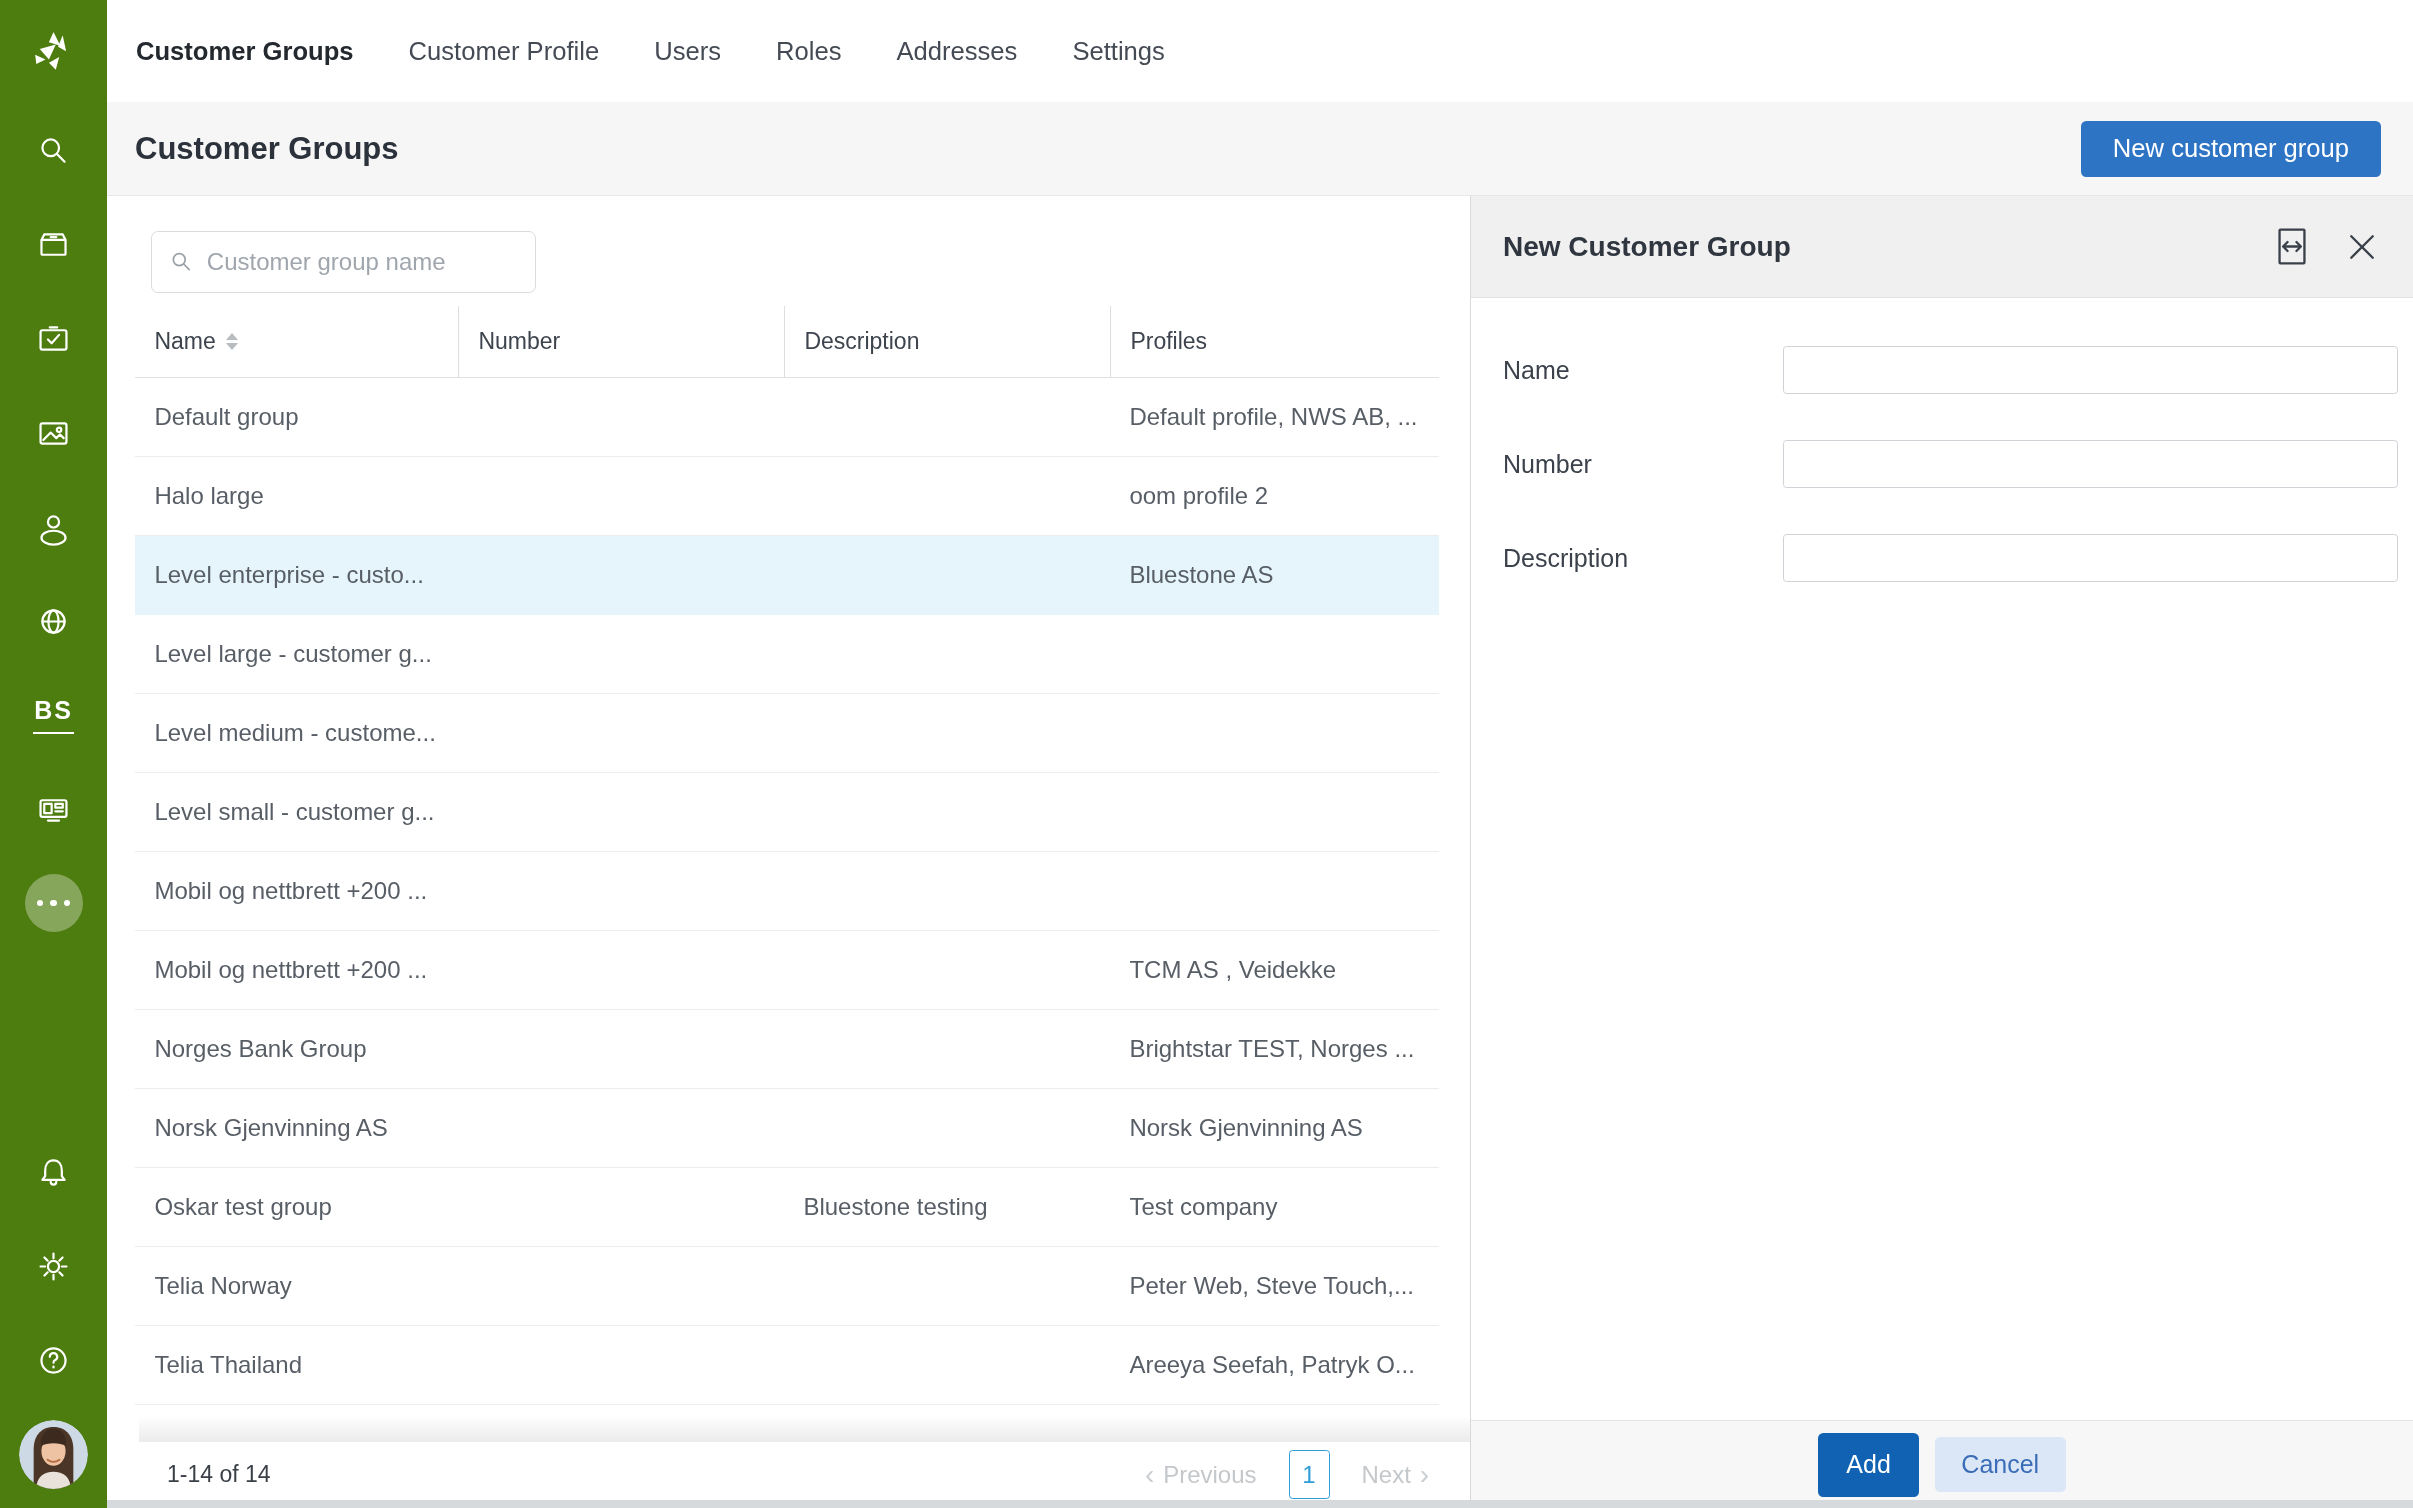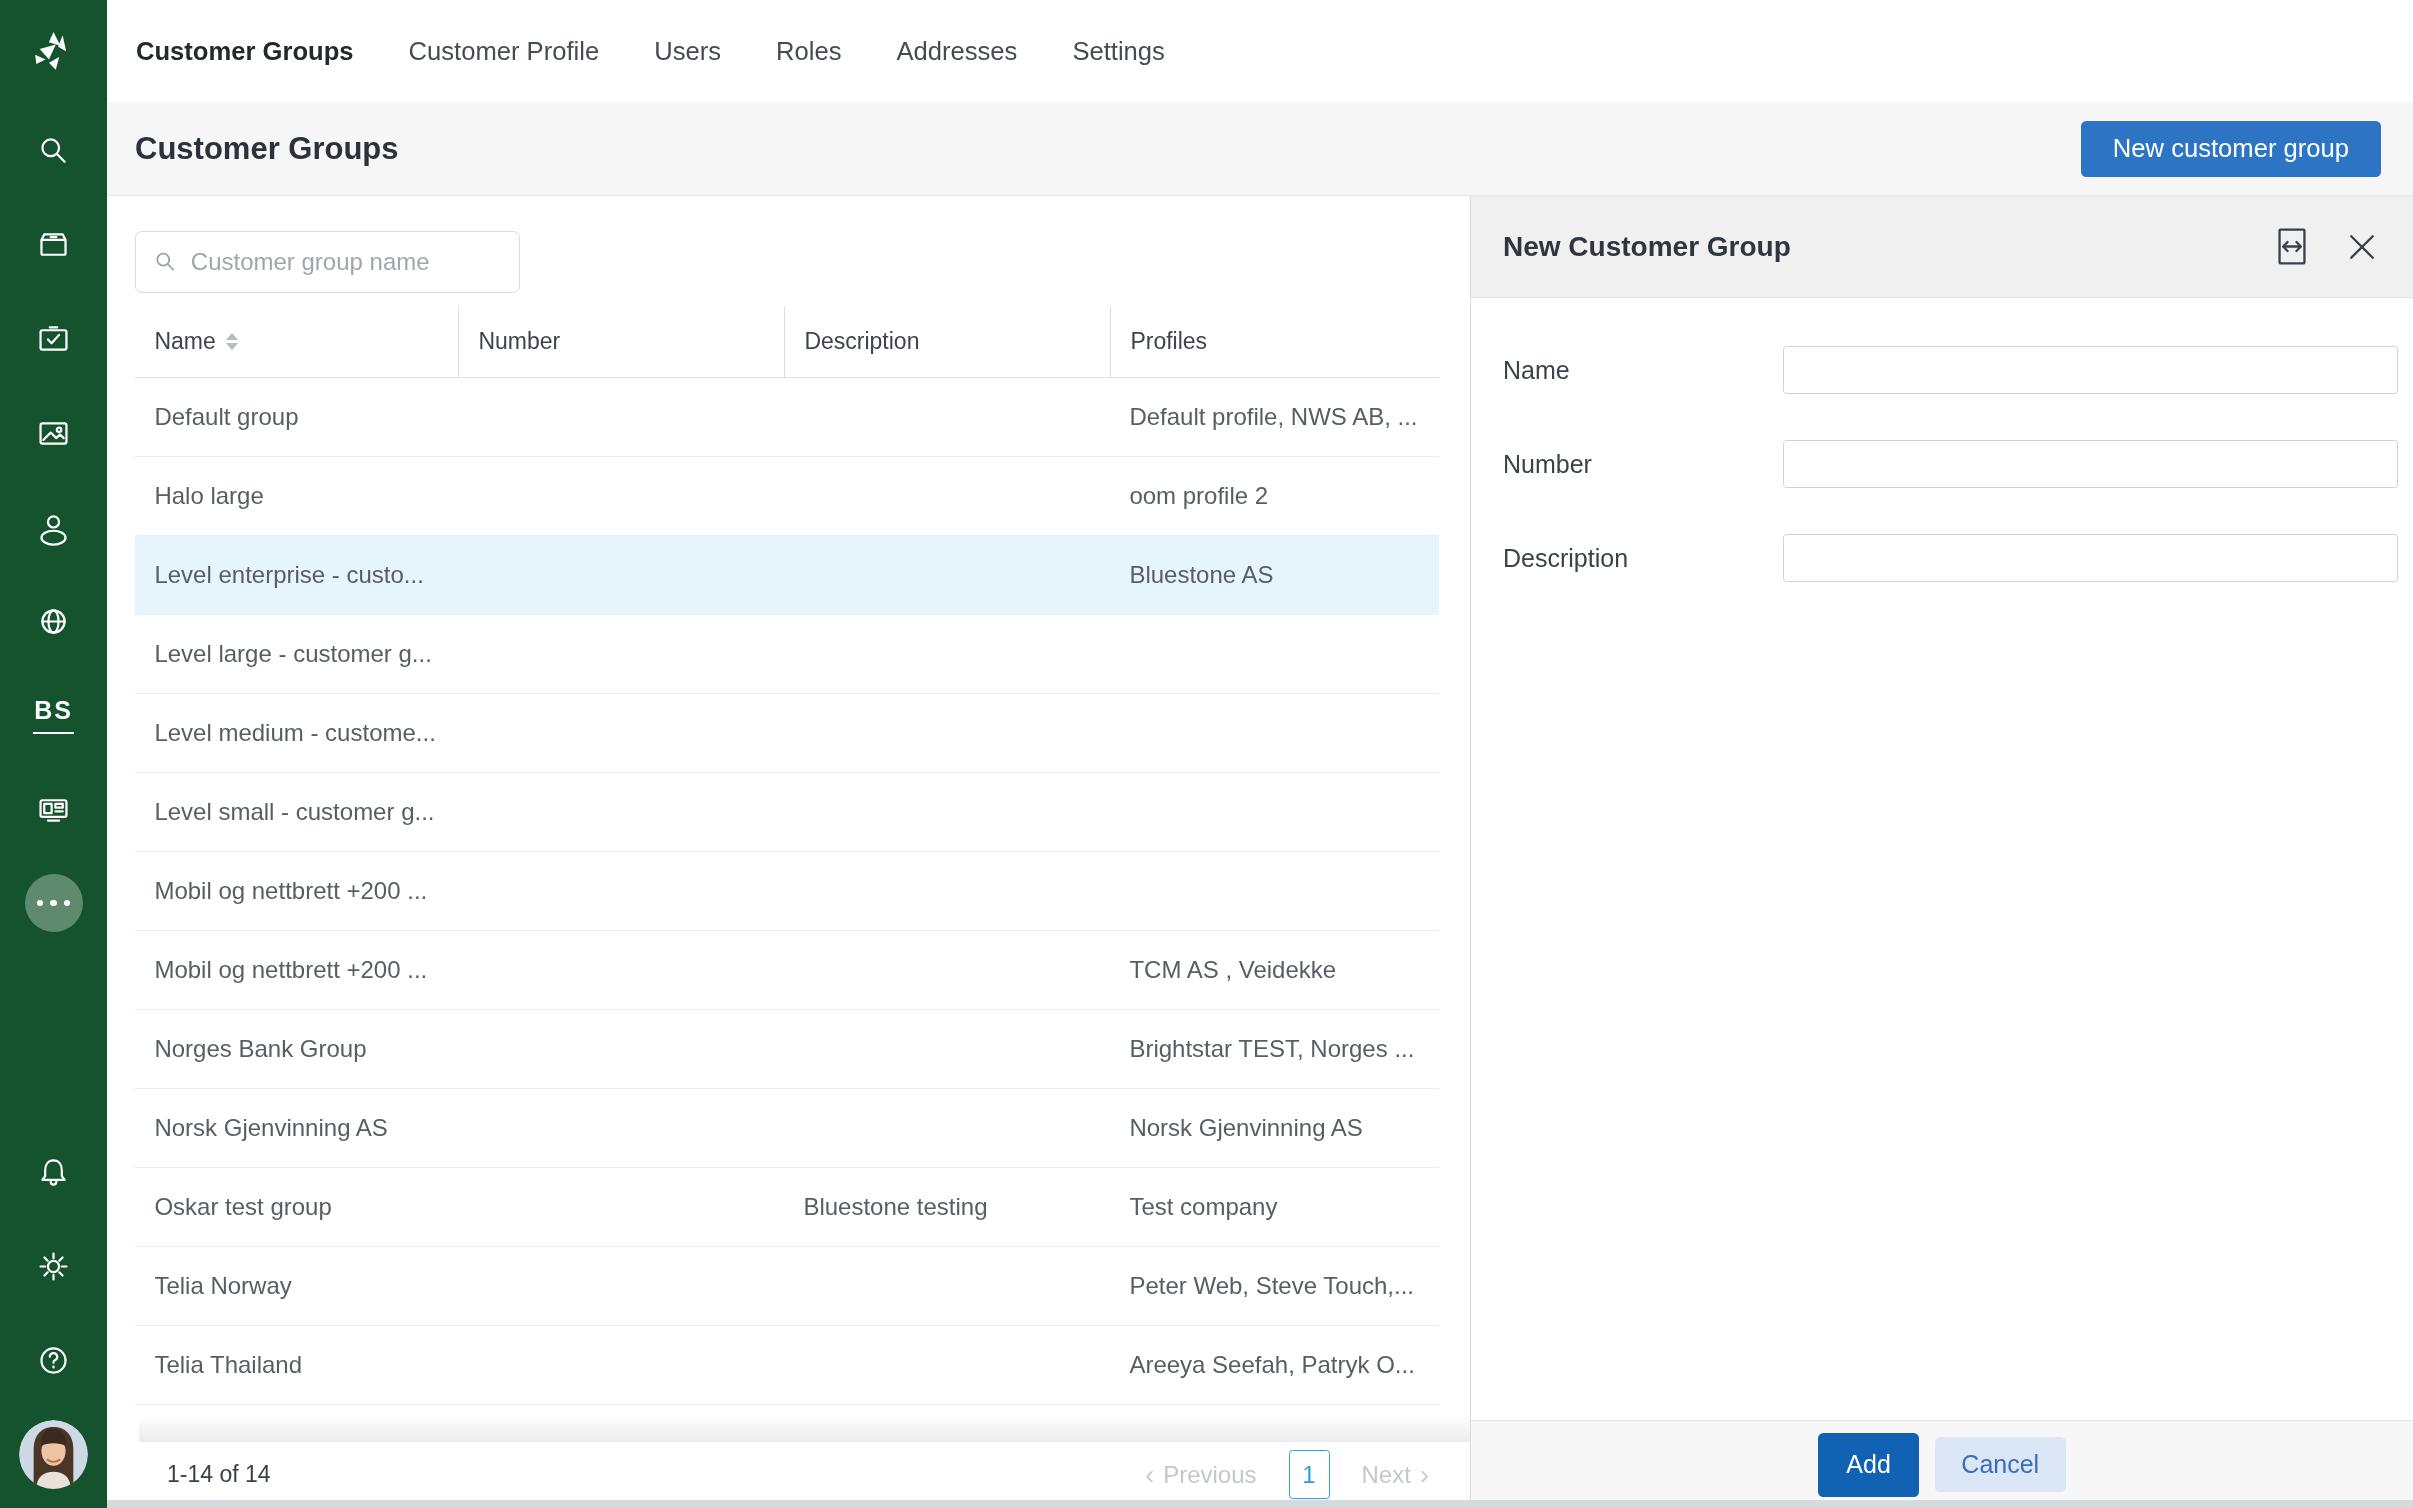--- a/index.html
+++ b/index.html
@@ -1,21 +1,21 @@
 <!DOCTYPE html>
 <html style="font-size:14px"><head>
 <meta charset="utf-8">
 <style>
   * { box-sizing: border-box; margin: 0; padding: 0; }
   html,body { width:2413px; height:1508px; overflow:hidden;
     font-family:"Liberation Sans", sans-serif; background:#fff; }
   .app { display:flex; width:100%; height:100%; position:relative; }
 
   
-  .sidebar { width:107px; flex-shrink:0; background:#14532d;
+  .sidebar { width:107px; flex-shrink:0; background:#4d7c0f;
     display:flex; flex-direction:column; align-items:center; }
   .logo-box { width:107px; height:104px; display:flex; align-items:center; justify-content:center; }
   .side-item { width:107px; height:94px; display:flex; align-items:center; justify-content:center; cursor:pointer; }
   .side-bottom { margin-top:auto; margin-bottom:7px; display:flex; flex-direction:column; align-items:center; }
   .bs-label { color:#fff; font-size:25px; font-weight:bold; letter-spacing:1.8px;
     border-bottom:2.6px solid #fff; padding:0 1.8px 6.2px 1.8px; }
   .more-circle { width:58px; height:58px; border-radius:50%; background:rgba(255,255,255,.32);
     display:flex; align-items:center; justify-content:center; gap:7px; }
   .more-circle i { width:6.2px; height:6.2px; border-radius:50%; background:#fff; }
   .avatar-img { width:69px; height:69px; border-radius:50%; overflow:hidden; display:block; }
@@ -33,21 +33,21 @@
   .page-title { font-size:31px; font-weight:bold; color:#2b323b; }
   .primary-btn { background:#2e74c4; color:#fff; font-size:25.6px; border:none;
     border-radius:5.3px; height:56px; padding:0 32px; cursor:pointer;
     font-family:"Liberation Sans",sans-serif; }
 
   .content { flex:1; display:flex; min-height:0; }
 
   
   .list-area { width:1363px; flex-shrink:0; background:#fff;
     display:flex; flex-direction:column; position:relative; }
-  .search-box { margin:35px 0 0 28px; width:385px; height:65px; border:0.9px solid #dcdcdc;
+  .search-box { margin:35px 0 0 44px; width:385px; height:65px; border:0.9px solid #dcdcdc;
     border-radius:7px; display:flex; align-items:center; padding:0 16px; background:#fff; }
   .search-box input { border:none; outline:none; flex:1; font-size:24px; color:#3d444d;
     margin-left:12.3px; font-family:"Liberation Sans",sans-serif; background:transparent; }
   .search-box input::placeholder { color:#a0a6ad; }
 
   .tbl { margin-left:28px; width:1304px; }
   .tbl-head { display:flex; height:72px; margin-top:12.3px; border-bottom:0.9px solid #e2e2e2; }
   .th { display:flex; align-items:center; padding-left:19.4px; font-size:23px; color:#3d444d; }
   .th + .th { border-left:0.9px solid #dedede; }
   .c-name { width:323px; } .c-number { width:326px; } .c-desc { width:326px; } .c-prof { flex:1; }

